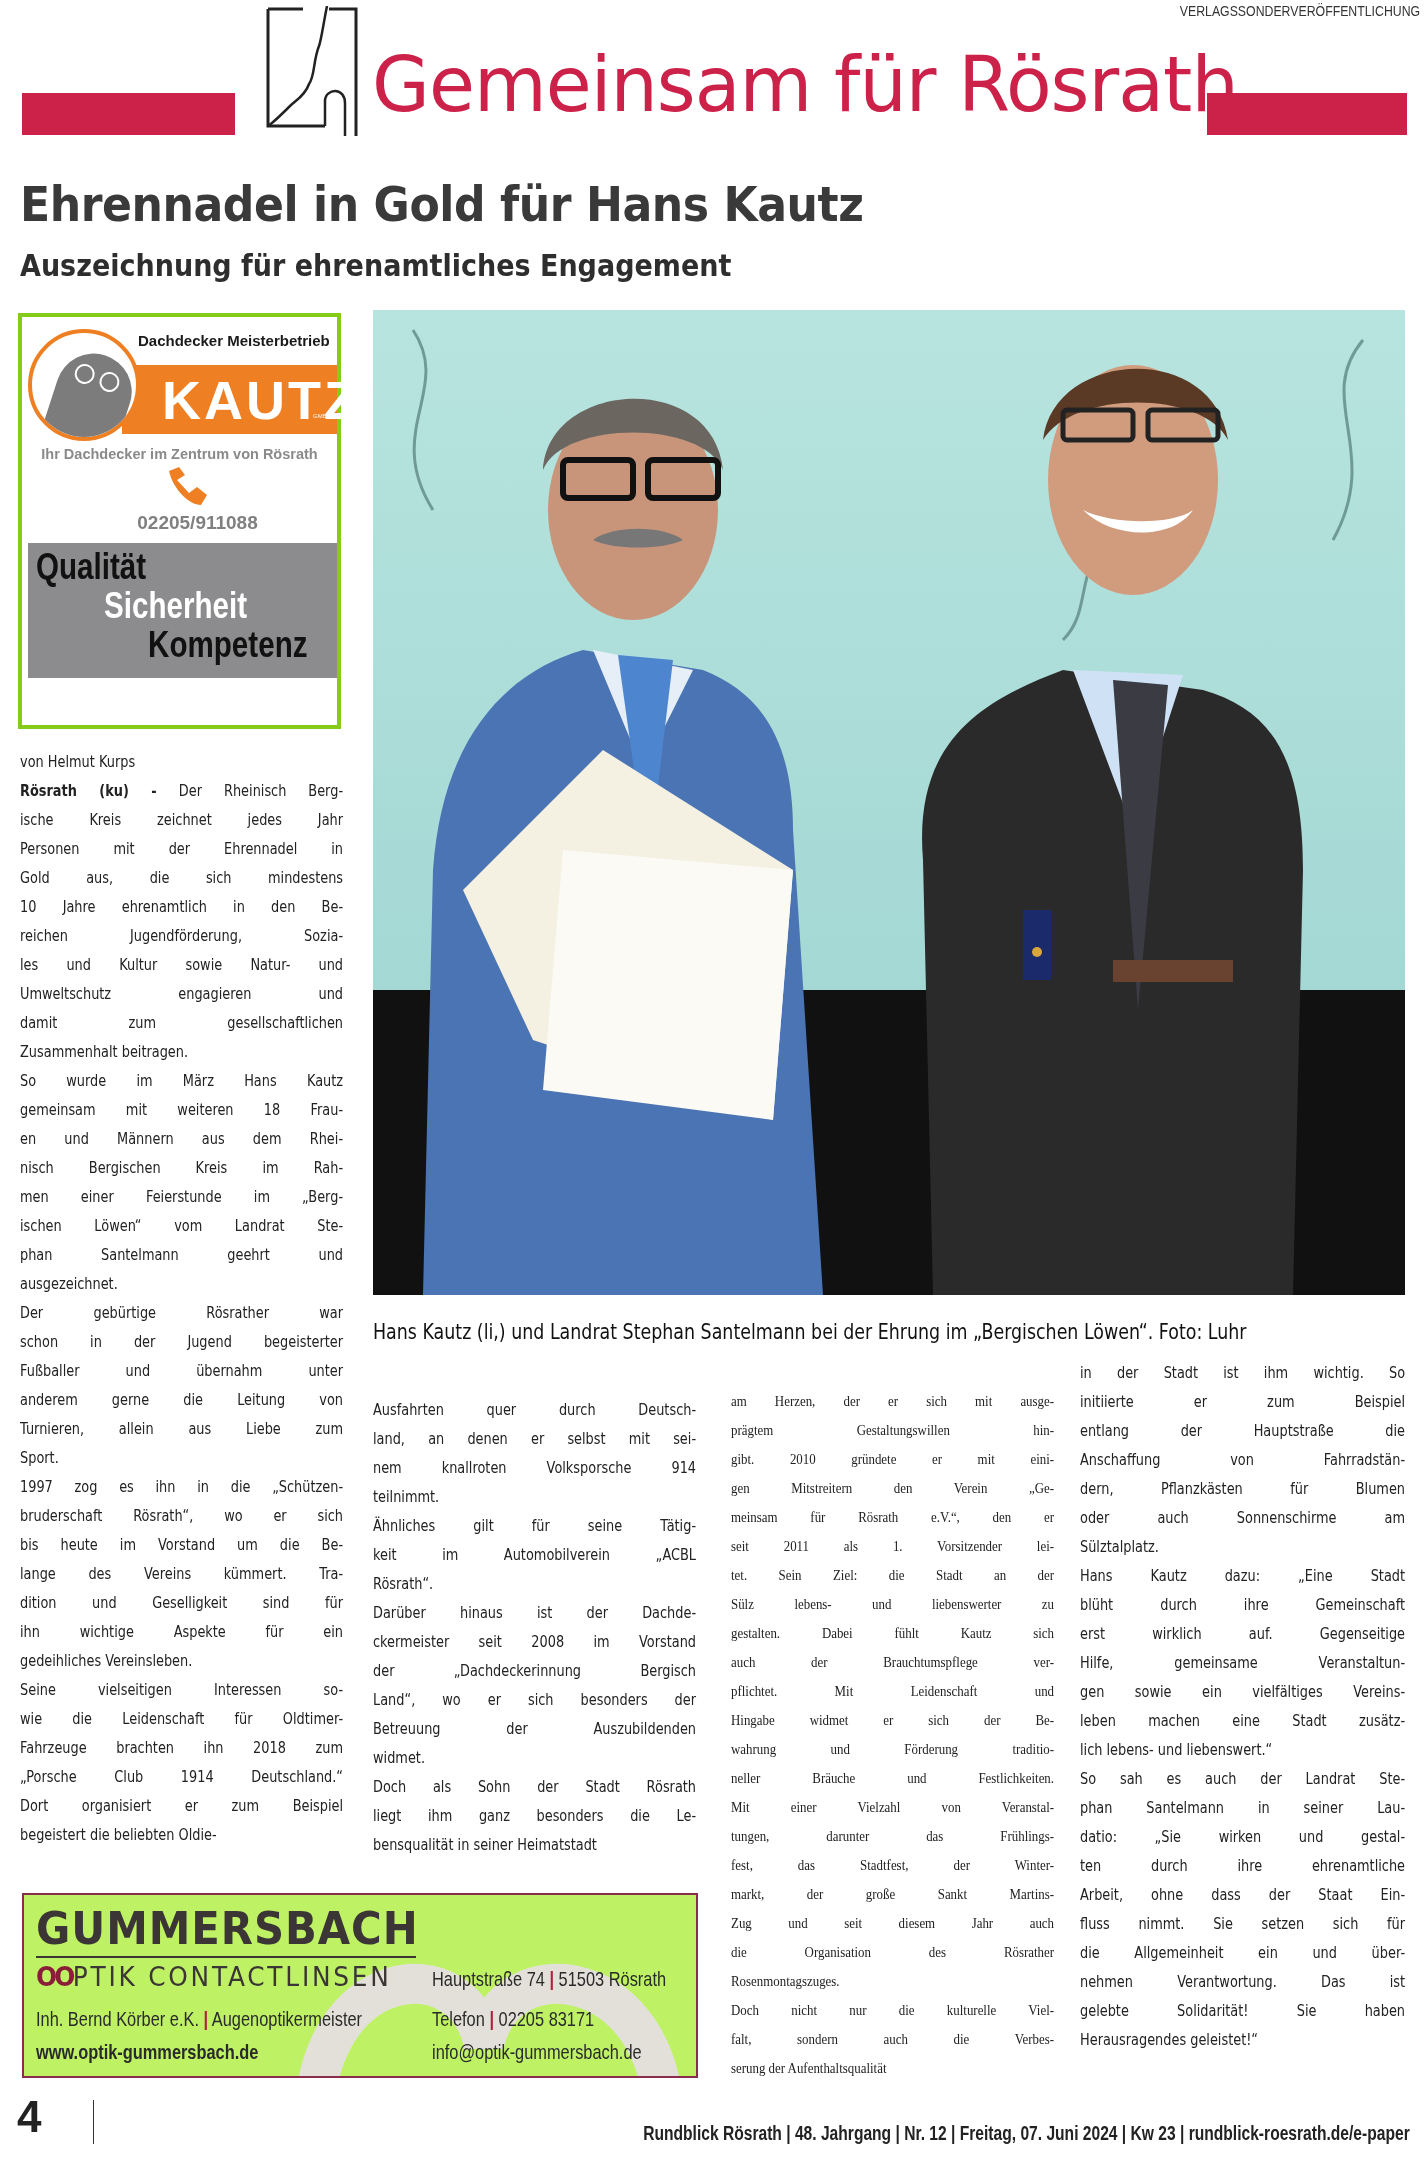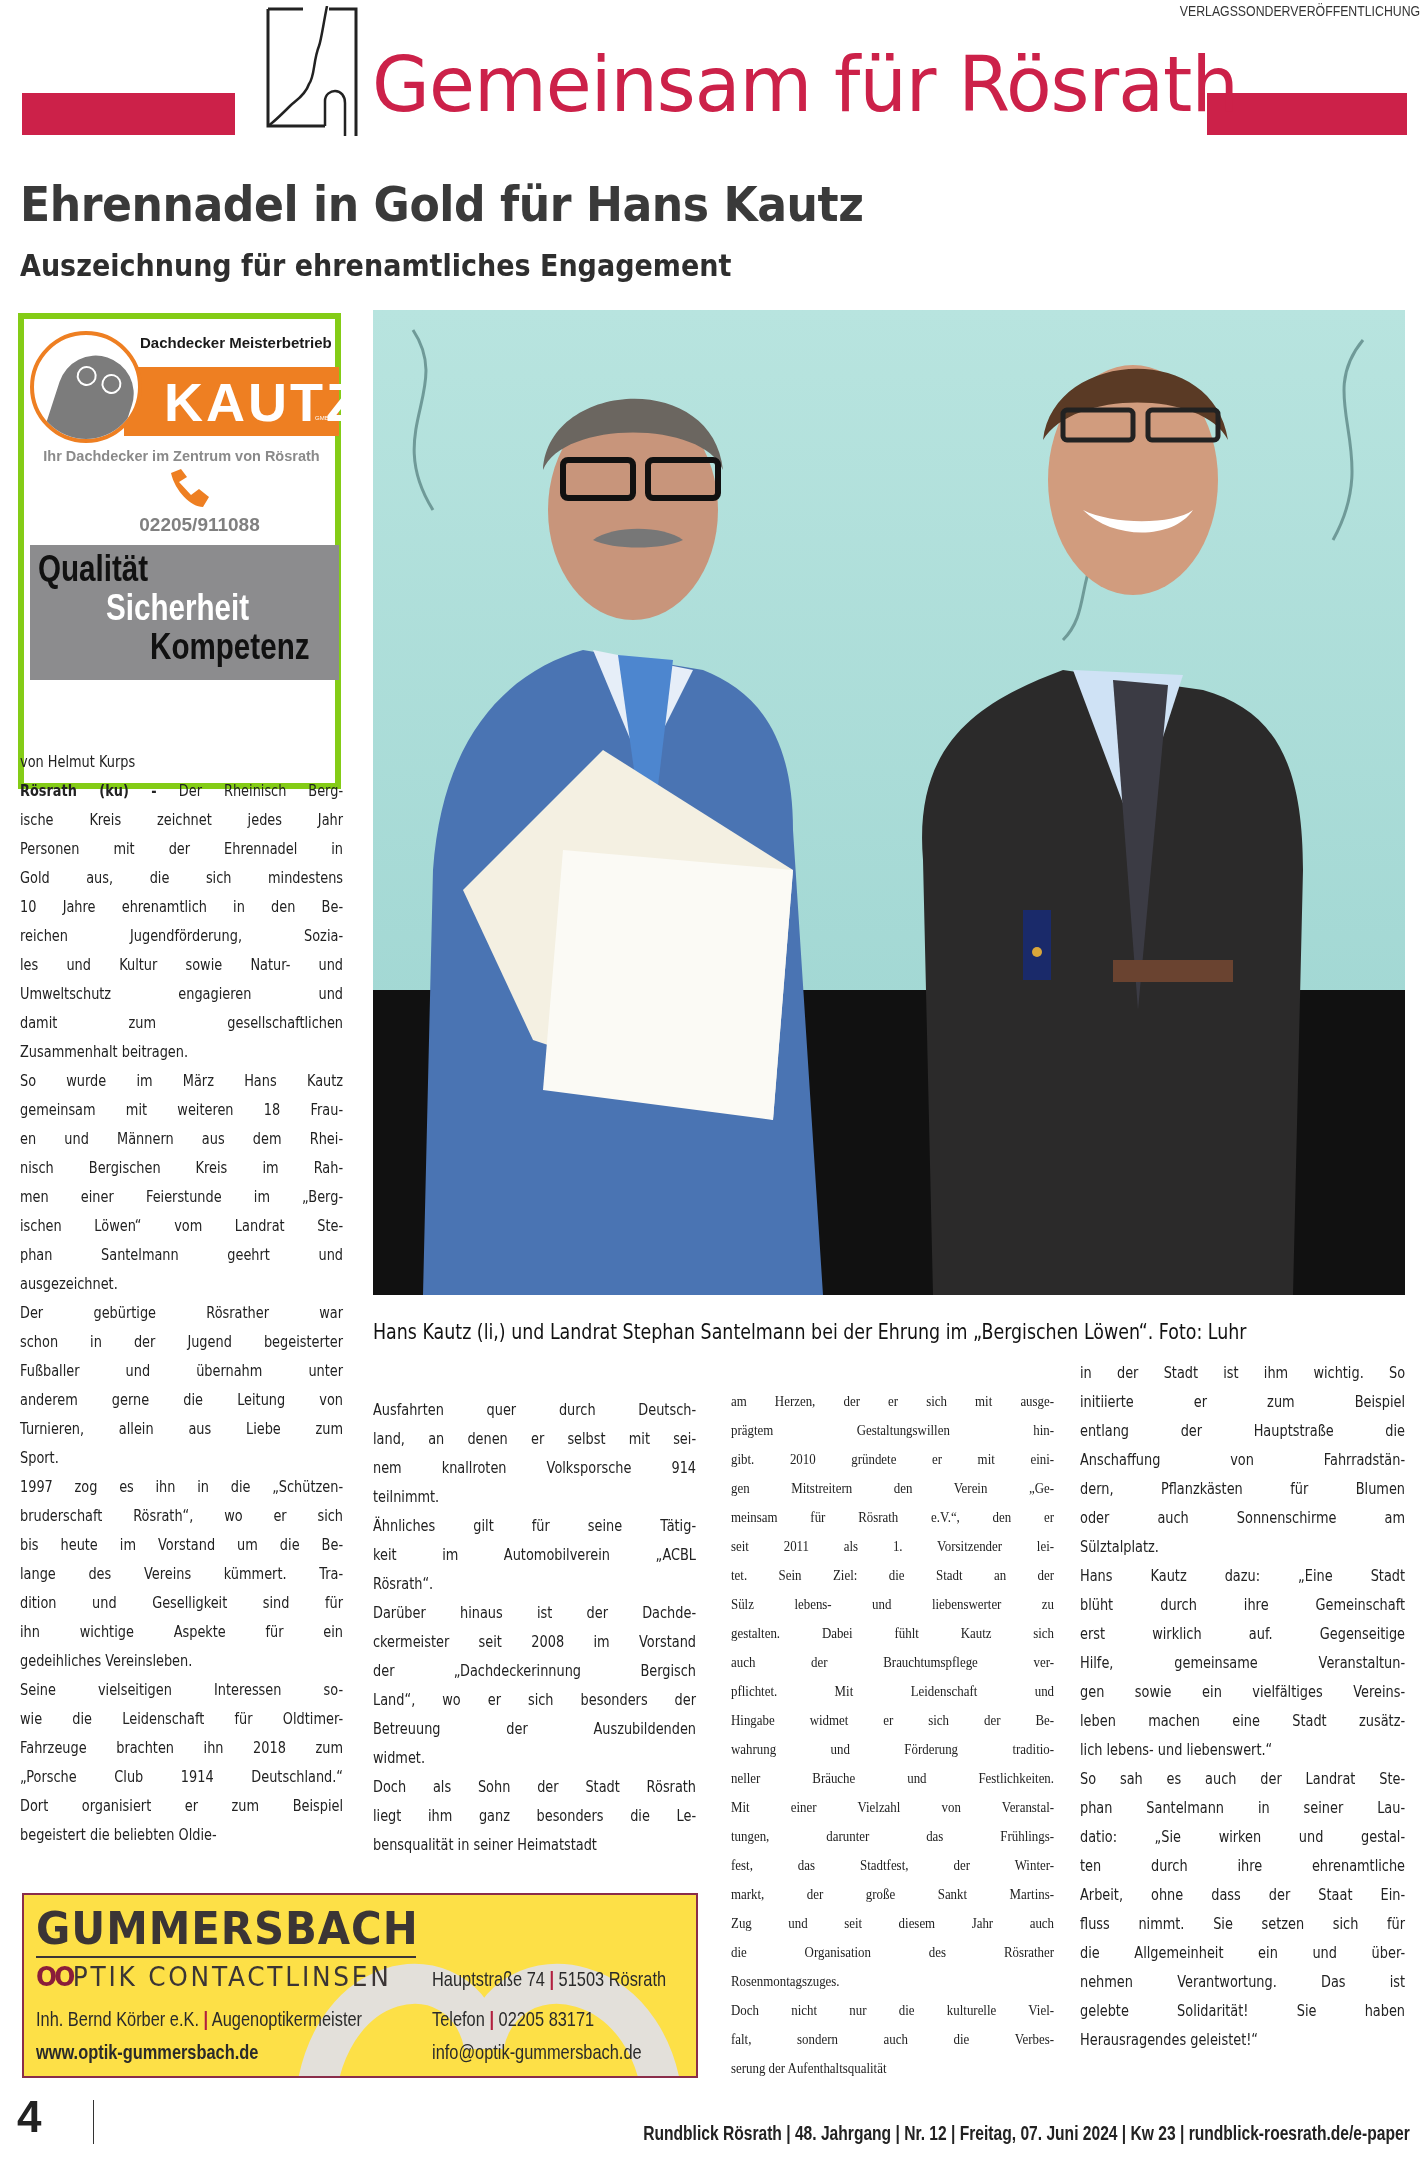--- a/index.html
+++ b/index.html
@@ -12,21 +12,21 @@
   .bar-left { left: 22px; width: 213px; }
   .bar-right { left: 1207px; width: 200px; }
   .header-logo { position: absolute; left: 265px; top: 6px; width: 128px; height: 130px; }
   .header-title { position: absolute; left: 372px; top: 40px; font-family: "DejaVu Sans", sans-serif; font-size: 77px; color: #cc2149; letter-spacing: -1px; white-space: nowrap; transform: scaleX(0.97); transform-origin: left top; }
 
   
   .headline { position: absolute; left: 20px; top: 176px; font-family: "DejaVu Sans", sans-serif; font-size: 48px; font-weight: bold; color: #3a3a3a; letter-spacing: -0.5px; white-space: nowrap; transform: scaleX(0.92); transform-origin: left top; }
   .subhead { position: absolute; left: 20px; top: 248px; font-family: "DejaVu Sans", sans-serif; font-size: 30px; color: #2e2e2e; white-space: nowrap; transform: scaleX(0.9); transform-origin: left top; }
 
   
-  .ad-kautz { position: absolute; left: 18px; top: 313px; width: 323px; height: 476px; border: 6px solid #84cc16; background: #fff; }
+  .ad-kautz { position: absolute; left: 18px; top: 313px; width: 323px; height: 416px; border: 4px solid #84cc16; background: #fff; }
   .kautz-circle { position: absolute; left: 6px; top: 12px; width: 112px; height: 112px; border-radius: 50%; border: 4px solid #ee7f22; background: #fff; overflow: hidden; }
   .kautz-owl { position: absolute; left: 20px; top: 20px; width: 76px; height: 100px; background: #7c7c7c; border-radius: 38px 38px 0 0; transform: rotate(18deg); }
   .kautz-eye { position: absolute; top: 14px; width: 20px; height: 20px; border-radius: 50%; border: 2px solid #fff; background: #7c7c7c; }
   .kautz-eye.l { left: 14px; } .kautz-eye.r { left: 40px; }
   .kautz-top { position: absolute; left: 116px; top: 15px; font-family: "Liberation Sans", sans-serif; font-weight: bold; font-size: 15px; color: #1a1a1a; white-space: nowrap; }
   .kautz-band { position: absolute; left: 100px; top: 48px; width: 215px; height: 69px; background: #ee7f22; }
   .kautz-name { position: absolute; left: 140px; top: 52px; font-family: "Liberation Sans", sans-serif; font-weight: bold; font-size: 54px; color: #fff; letter-spacing: 3px; white-space: nowrap; }
   .kautz-gmbh { position: absolute; left: 291px; top: 96px; font-family: "Liberation Sans", sans-serif; font-size: 6px; color: #fff; }
   .kautz-tag { position: absolute; left: 0; top: 129px; width: 315px; font-family: "Liberation Sans", sans-serif; font-weight: bold; font-size: 14.5px; color: #8a8a8a; white-space: nowrap; text-align: center; }
   .kautz-phone-icon { position: absolute; left: 141px; top: 150px; width: 50px; height: 40px; }
@@ -44,21 +44,21 @@
   .col2 { left: 373px; top: 1396px; width: 323px; }
   .col3 { left: 731px; top: 1387px; width: 323px; font-family: Liberation Serif, serif; }
   .col4 { left: 1080px; top: 1359px; width: 325px; }
   .dateline { font-weight: bold; }
 
   
   .photo { position: absolute; left: 373px; top: 310px; width: 1032px; height: 985px; overflow: hidden; background: #a9dcd8; }
   .caption { position: absolute; left: 373px; top: 1320px; font-family: "DejaVu Sans", sans-serif; font-size: 21px; color: #111; white-space: nowrap; transform: scaleX(0.83); transform-origin: left top; }
 
   
-  .ad-gum { position: absolute; left: 22px; top: 1893px; width: 676px; height: 185px; border: 2px solid #8a2d4a; background: #fde047; overflow: hidden; }
+  .ad-gum { position: absolute; left: 22px; top: 1893px; width: 676px; height: 185px; border: 2px solid #8a2d4a; background: #bef264; overflow: hidden; }
   .gum-bg { position: absolute; left: 270px; top: 30px; width: 400px; height: 200px; }
   .gum-name { position: absolute; left: 12px; top: 8px; font-family: "DejaVu Sans", sans-serif; font-weight: bold; font-size: 44px; color: #3b3535; letter-spacing: 1px; white-space: nowrap; transform: scaleX(0.95); transform-origin: left top; }
   .gum-rule { position: absolute; left: 12px; top: 61px; width: 380px; height: 2px; background: #3b3535; }
   .gum-optik { position: absolute; left: 12px; top: 66px; font-family: "DejaVu Sans", sans-serif; font-size: 27px; color: #3b3535; letter-spacing: 3px; white-space: nowrap; transform: scaleX(0.92); transform-origin: left top; }
   .gum-oo { color: #8a1d3a; font-weight: bold; letter-spacing: -3px; }
   .gum-owner { position: absolute; left: 12px; top: 112px; font-family: "Liberation Sans", sans-serif; font-size: 21px; color: #2a2a2a; white-space: nowrap; transform: scaleX(0.78); transform-origin: left top; }
   .gum-web { position: absolute; left: 12px; top: 145px; font-family: "Liberation Sans", sans-serif; font-weight: bold; font-size: 21px; color: #2a2a2a; white-space: nowrap; transform: scaleX(0.78); transform-origin: left top; }
   .gum-addr { position: absolute; left: 408px; top: 72px; font-family: "Liberation Sans", sans-serif; font-size: 21px; color: #2a2a2a; white-space: nowrap; transform: scaleX(0.78); transform-origin: left top; }
   .gum-tel { position: absolute; left: 408px; top: 112px; font-family: "Liberation Sans", sans-serif; font-size: 21px; color: #2a2a2a; white-space: nowrap; transform: scaleX(0.78); transform-origin: left top; }
   .gum-mail { position: absolute; left: 408px; top: 145px; font-family: "Liberation Sans", sans-serif; font-size: 21px; color: #2a2a2a; white-space: nowrap; transform: scaleX(0.78); transform-origin: left top; }

